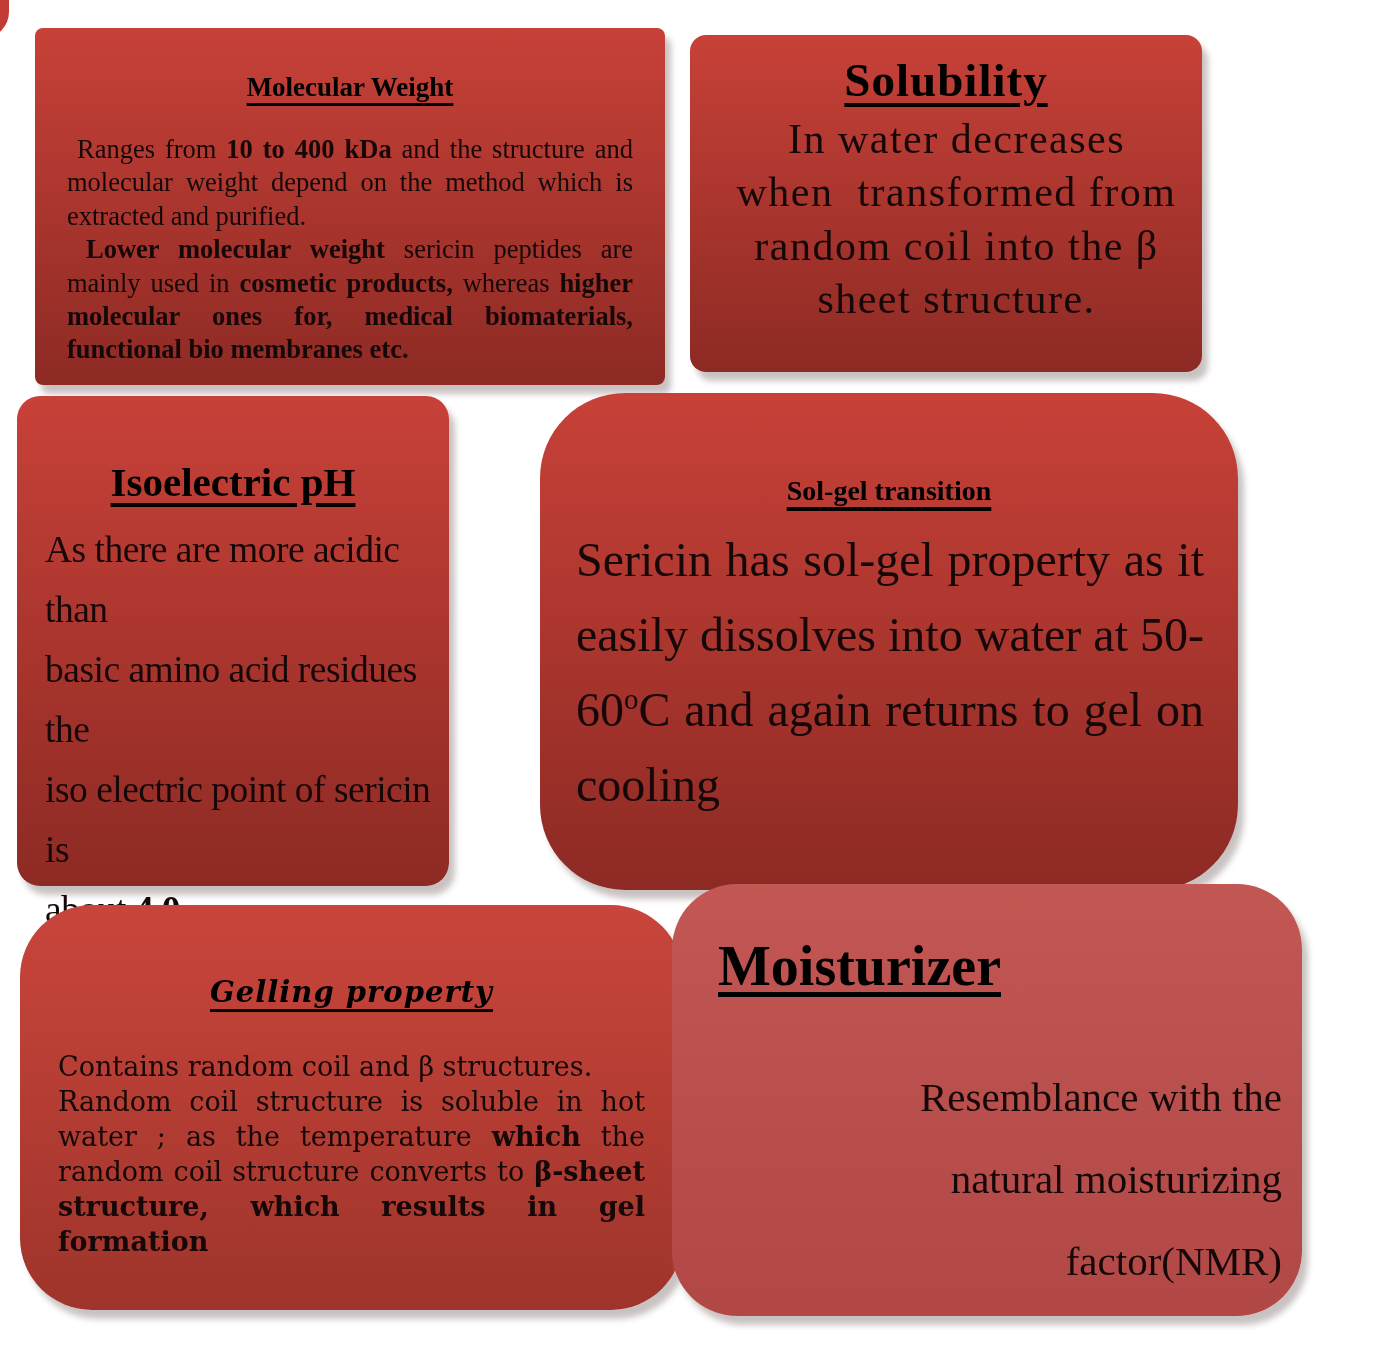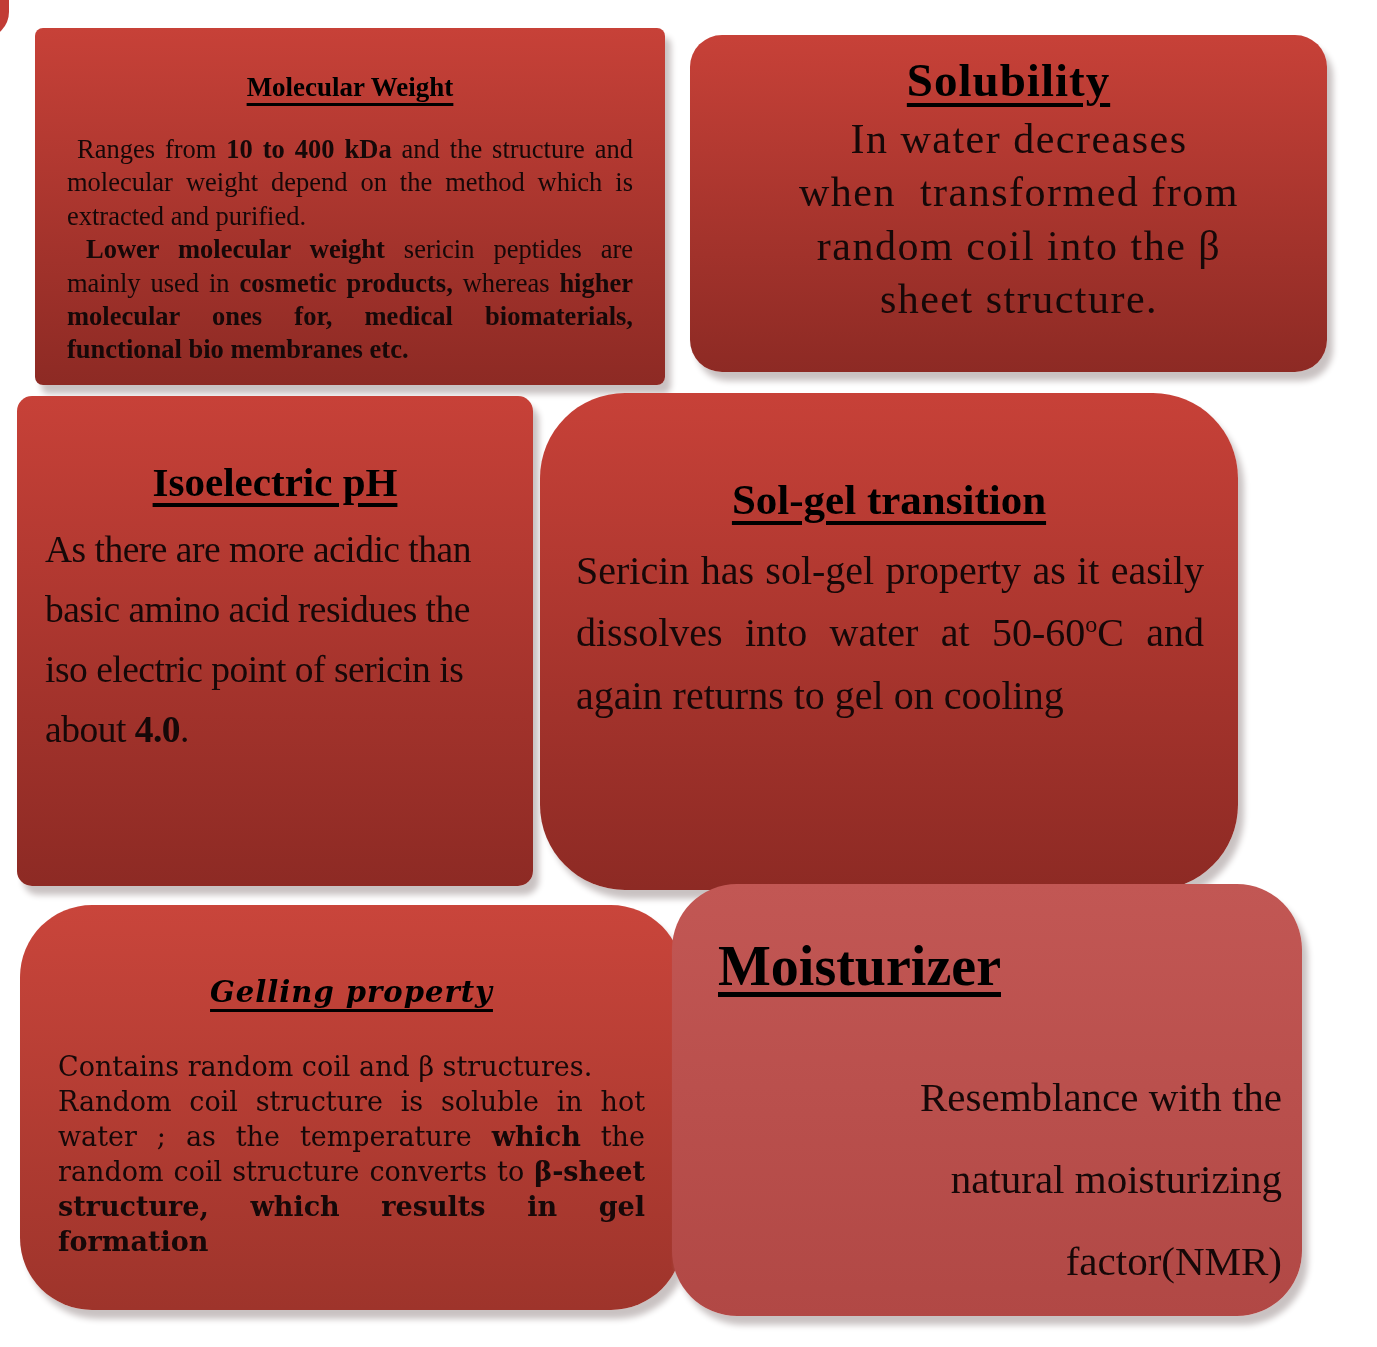--- a/index.html
+++ b/index.html
@@ -41,41 +41,41 @@
   
   .card-molecular{
     left:35px;top:28px;width:630px;height:357px;border-radius:8px;
     background:linear-gradient(var(--card-top,#c74138),var(--card-bottom,#8d2a24));
   }
   .card-molecular h2{font-size:27px;padding-top:44px;text-decoration-thickness:3px;}
   .card-molecular p{font-size:26.5px;line-height:1.26;text-align:justify;padding:30px 32px 0 32px;}
 
   
   .card-solubility{
-    left:690px;top:35px;width:637px;height:337px;border-radius:32px;
+    left:690px;top:35px;width:512px;height:337px;border-radius:16px;
     background:linear-gradient(var(--card-top,#c74138),var(--card-bottom,#8d2a24));
   }
   .card-solubility h2{font-size:47px;padding-top:18px;letter-spacing:1px;}
   .card-solubility p{font-size:42px;line-height:1.27;text-align:center;padding:6px 20px 0 41px;letter-spacing:1.5px;}
 
   
   .card-iso{
-    left:17px;top:396px;width:516px;height:490px;border-radius:15px;
+    left:17px;top:396px;width:432px;height:490px;border-radius:23px;
     background:linear-gradient(var(--card-top,#c74138),var(--card-bottom,#8d2a24));
   }
   .card-iso h2{font-size:41px;padding-top:62px;}
   .card-iso p{font-size:37.5px;line-height:1.6;text-align:left;padding:14px 14px 0 28px;letter-spacing:-0.5px;}
 
   
   .card-solgel{
     left:540px;top:393px;width:698px;height:497px;border-radius:85px;
     background:linear-gradient(var(--card-top,#c74138),var(--card-bottom,#8d2a24));
   }
-  .card-solgel h2{font-size:43px;padding-top:82px;}
-  .card-solgel p{font-size:40px;line-height:1.56;text-align:justify;padding:16px 34px 0 36px;}
+  .card-solgel h2{font-size:28px;padding-top:82px;}
+  .card-solgel p{font-size:48px;line-height:1.56;text-align:justify;padding:16px 34px 0 36px;}
 
   
   .card-gelling{
     left:20px;top:905px;width:663px;height:405px;border-radius:72px;
     background:linear-gradient(var(--bright-top,#c9453b),var(--bright-bottom,#9e342b));
     font-family:"DejaVu Serif",serif;
   }
   .card-gelling h2{font-size:29px;padding-top:70px;letter-spacing:1px;text-decoration-thickness:3px;font-style:italic;}
   .card-gelling p{font-size:27px;line-height:1.3;text-align:justify;padding:40px 38px 0 38px;}
 

